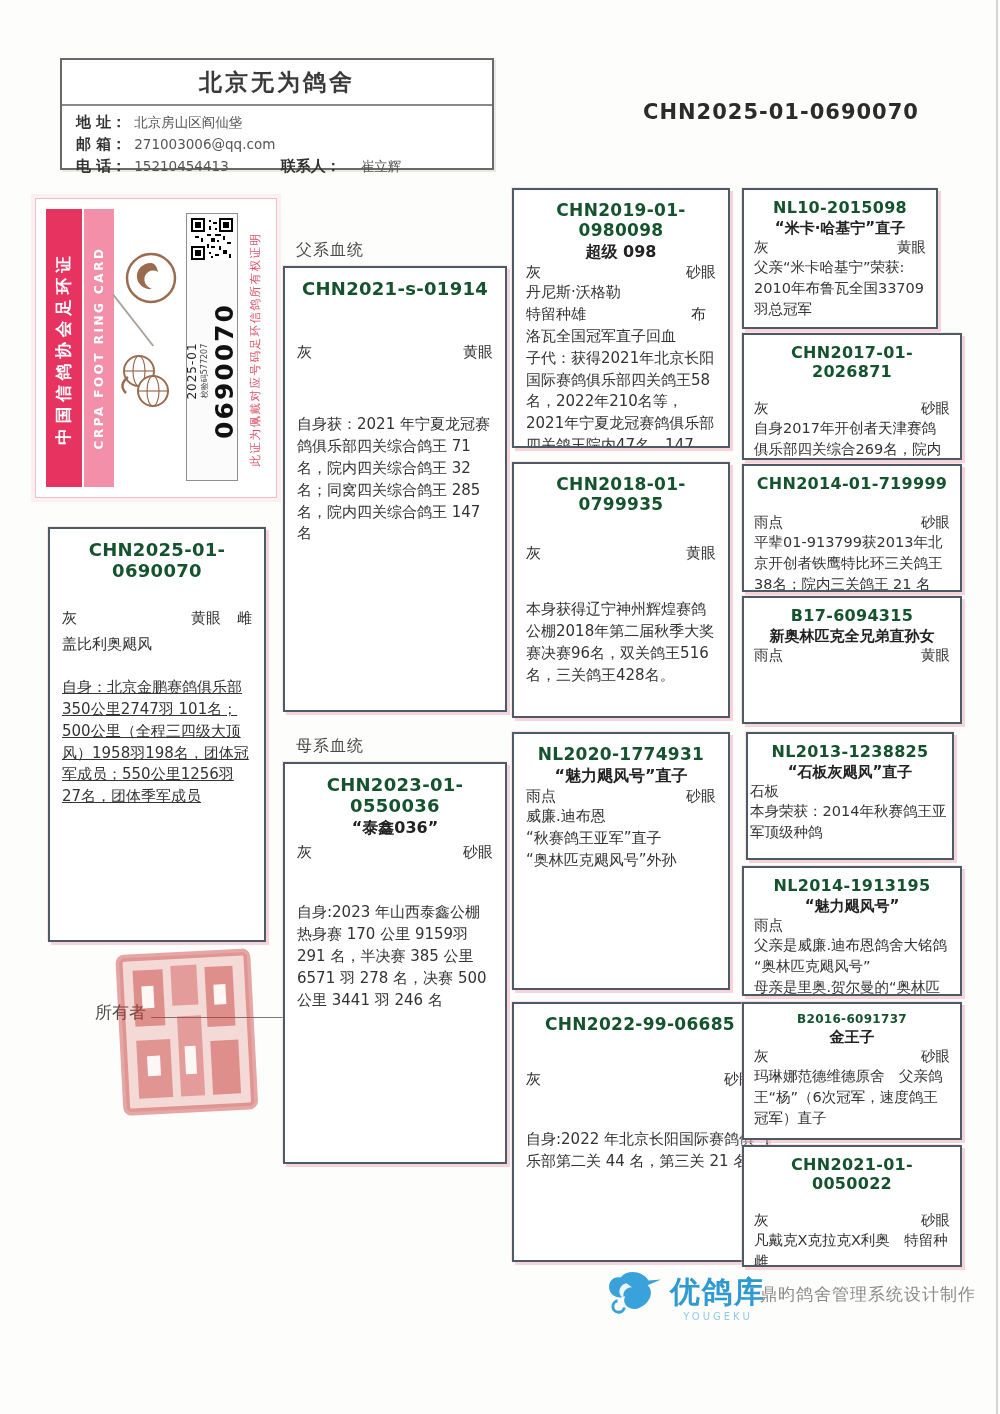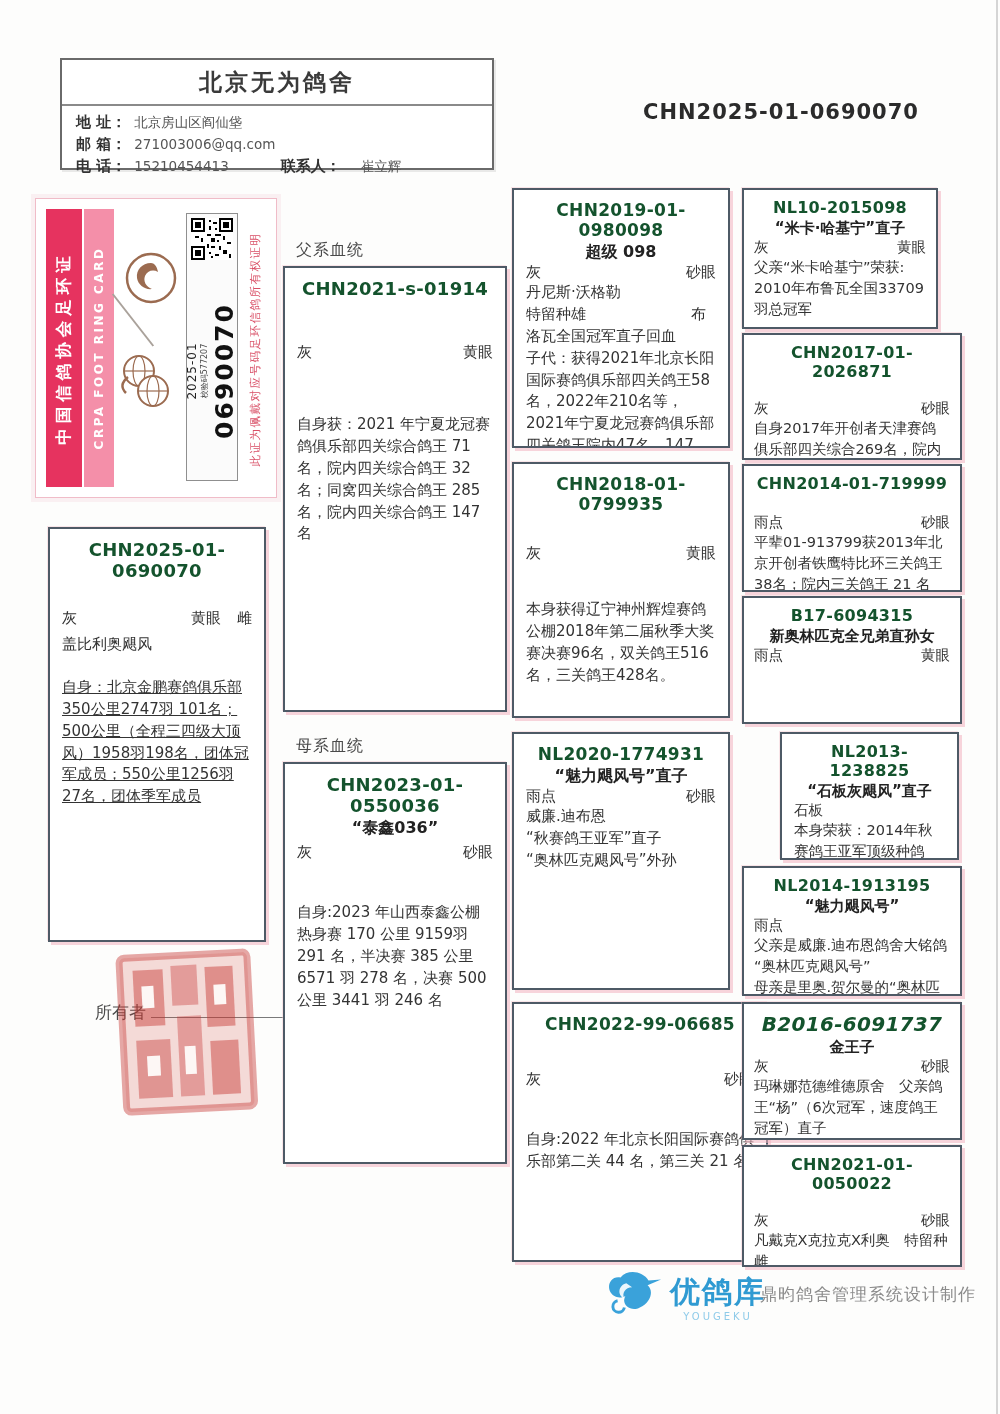--- a/index.html
+++ b/index.html
@@ -301,21 +301,21 @@
 
   <div class="pbox" style="left:742px; top:596px; width:220px; height:128px; padding:8px 10px;">
     <div class="ring" style="font-size:16px;">B17-6094315</div>
     <div class="bname" style="font-size:15px;">新奥林匹克全兄弟直孙女</div>
     <div class="row" style="font-size:14.5px;">
       <span>雨点</span>
       <span>黄眼</span>
     </div>
   </div>
 
-  <div class="pbox" style="left:780px; top:732px; width:179px; height:128px; padding:8px 12px;">
+  <div class="pbox" style="left:746px; top:732px; width:208px; height:128px; padding:8px 2px;">
     <div class="ring" style="font-size:16px;">NL2013-1238825</div>
     <div class="bname" style="font-size:15px;">“石板灰飓风”直子</div>
     <div class="row" style="font-size:14.5px;">
       <span>石板</span>
       <span></span>
     </div>
     <div class="body" style="font-size:14.5px;">本身荣获：2014年秋赛鸽王亚军顶级种鸽</div>
   </div>
 
   <div class="pbox" style="left:742px; top:866px; width:220px; height:130px; padding:8px 10px;">
@@ -324,21 +324,21 @@
     <div class="row" style="font-size:14.5px;">
       <span>雨点</span>
       <span></span>
     </div>
     <div class="body" style="font-size:14.5px;">父亲是威廉.迪布恩鸽舍大铭鸽
 “奥林匹克飓风号”
 母亲是里奥.贺尔曼的“奥林匹克</div>
   </div>
 
   <div class="pbox" style="left:742px; top:1002px; width:220px; height:138px; padding:8px 10px;">
-    <div class="ring" style="font-size:20px;font-style:italic;">B2016-6091737</div>
+    <div class="ring" style="font-size:12px;">B2016-6091737</div>
     <div class="bname" style="font-size:15px;">金王子</div>
     <div class="row" style="font-size:14.5px;">
       <span>灰</span>
       <span>砂眼</span>
     </div>
     <div class="body" style="font-size:14.5px;">玛琳娜范德维德原舍　父亲鸽王“杨”（6次冠军，速度鸽王冠军）直子</div>
   </div>
 
   <div class="pbox" style="left:742px; top:1145px; width:220px; height:122px; padding:8px 10px;">
     <div class="ring" style="font-size:16px;">CHN2021-01-0050022</div>

